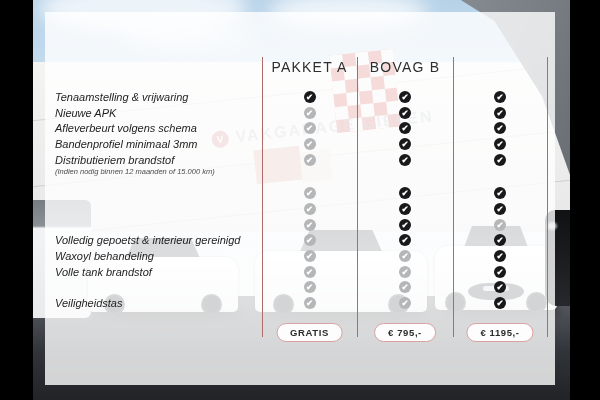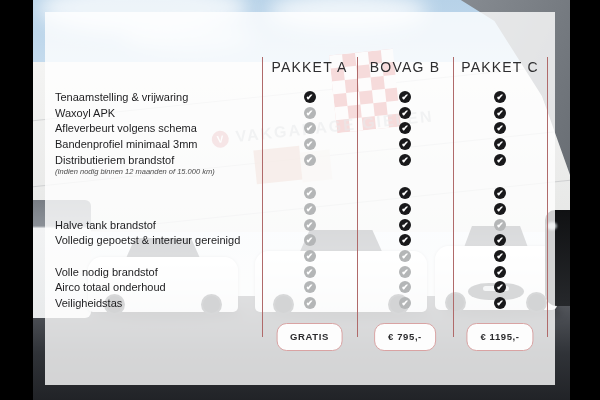--- a/index.html
+++ b/index.html
@@ -45,27 +45,27 @@
   .hlight{position:absolute;left:514px;top:222px;width:10px;height:8px;background:#cfd6da;border-radius:50%;
           filter:blur(1px);opacity:.85;}
 
   
   .panel{position:absolute;left:45px;top:12px;width:510px;height:373px;background:rgba(255,255,255,.8);}
   .colline{position:absolute;top:45px;height:280px;width:1px;background:#b06a6a;}
   .colhead{position:absolute;top:47px;transform:translateX(-50%);font-size:14px;letter-spacing:1.2px;
            color:#2e2e30;white-space:nowrap;}
   .group{position:absolute;left:0;width:100%;}
   .row{position:relative;height:15.7px;width:100%;}
-  .rowlabel{position:absolute;left:10px;top:50%;transform:translateY(-50%);font-size:11px;color:#1d1d1f;white-space:nowrap;}
+  .rowlabel{position:absolute;left:10px;top:50%;transform:translateY(-50%);font-size:11px;color:#1d1d1f;white-space:nowrap;font-style:italic;}
   .sublabel{position:relative;height:11px;padding-left:10px;font-size:7.5px;font-style:italic;color:#4a4a4a;line-height:9px;}
   .check{position:absolute;top:50%;transform:translate(-50%,-50%);width:12px;height:12px;border-radius:50%;
          color:#fff;font-size:8.5px;line-height:12.5px;text-align:center;font-weight:bold;}
   .check.on{background:#19191b;}
   .check.off{background:#b4b6b7;}
-  .price{position:absolute;top:311px;transform:translateX(-50%);height:28px;line-height:16px;padding:0 13px;
+  .price{position:absolute;top:311px;transform:translateX(-50%);height:19px;line-height:16px;padding:0 13px;
          background:rgba(255,255,255,.95);border:1px solid #d9a3a3;border-radius:10px;font-size:9.5px;font-weight:bold;
          letter-spacing:.6px;color:#2b2b2d;font-family:inherit;cursor:pointer;white-space:nowrap;}
 </style>
 </head>
 <body>
 
 <div class="stage">
 
   <div class="photo">
     <div class="cloud c1"></div>
@@ -120,31 +120,30 @@
 
   <div class="panel" id="panel">
       <div class="colline" style="left: 217px;"></div>
       <div class="colline" style="left: 312px;"></div>
       <div class="colline" style="left: 408px;"></div>
       <div class="colline" style="left: 502px;"></div>
       <div class="colhead" style="left: 264.5px;">PAKKET A</div>
       <button class="price" style="left: 264.5px;">GRATIS</button>
       <div class="colhead" style="left: 360px;">BOVAG B</div>
       <button class="price" style="left: 360px;">€ 795,-</button>
-      <div class="colhead" style="left: 455px;">PAKKET C</div>
       <button class="price" style="left: 455px;">€ 1195,-</button>
       <div class="group" style="top: 77px;">
         <div class="row">
           <span class="rowlabel">Tenaamstelling &amp; vrijwaring</span>
           <span class="check on" style="left: 264.5px;">✔</span>
           <span class="check on" style="left: 360px;">✔</span>
           <span class="check on" style="left: 455px;">✔</span>
         </div>
         <div class="row">
-          <span class="rowlabel">Waxoyl APK</span>
+          <span class="rowlabel">Nieuwe APK</span>
           <span class="check off" style="left: 264.5px;">✔</span>
           <span class="check on" style="left: 360px;">✔</span>
           <span class="check on" style="left: 455px;">✔</span>
         </div>
         <div class="row">
           <span class="rowlabel">Afleverbeurt volgens schema</span>
           <span class="check off" style="left: 264.5px;">✔</span>
           <span class="check on" style="left: 360px;">✔</span>
           <span class="check on" style="left: 455px;">✔</span>
         </div>
@@ -167,44 +166,43 @@
           <span class="check off" style="left: 264.5px;">✔</span>
           <span class="check on" style="left: 360px;">✔</span>
           <span class="check on" style="left: 455px;">✔</span>
         </div>
         <div class="row">
           <span class="check off" style="left: 264.5px;">✔</span>
           <span class="check on" style="left: 360px;">✔</span>
           <span class="check on" style="left: 455px;">✔</span>
         </div>
         <div class="row">
-          <span class="rowlabel">Halve tank brandstof</span>
           <span class="check off" style="left: 264.5px;">✔</span>
           <span class="check on" style="left: 360px;">✔</span>
           <span class="check off" style="left: 455px;">✔</span>
         </div>
         <div class="row">
           <span class="rowlabel">Volledig gepoetst &amp; interieur gereinigd</span>
           <span class="check off" style="left: 264.5px;">✔</span>
           <span class="check on" style="left: 360px;">✔</span>
           <span class="check on" style="left: 455px;">✔</span>
         </div>
         <div class="row">
-          <span class="check off" style="left: 264.5px;">✔</span>
-          <span class="check off" style="left: 360px;">✔</span>
-          <span class="check on" style="left: 455px;">✔</span>
-        </div>
-        <div class="row">
-          <span class="rowlabel">Volle nodig brandstof</span>
-          <span class="check off" style="left: 264.5px;">✔</span>
-          <span class="check off" style="left: 360px;">✔</span>
-          <span class="check on" style="left: 455px;">✔</span>
-        </div>
-        <div class="row">
-          <span class="rowlabel">Airco totaal onderhoud</span>
+          <span class="rowlabel">Waxoyl behandeling</span>
+          <span class="check off" style="left: 264.5px;">✔</span>
+          <span class="check off" style="left: 360px;">✔</span>
+          <span class="check on" style="left: 455px;">✔</span>
+        </div>
+        <div class="row">
+          <span class="rowlabel">Volle tank brandstof</span>
+          <span class="check off" style="left: 264.5px;">✔</span>
+          <span class="check off" style="left: 360px;">✔</span>
+          <span class="check on" style="left: 455px;">✔</span>
+        </div>
+        <div class="row">
           <span class="check off" style="left: 264.5px;">✔</span>
           <span class="check off" style="left: 360px;">✔</span>
           <span class="check on" style="left: 455px;">✔</span>
         </div>
         <div class="row">
           <span class="rowlabel">Veiligheidstas</span>
           <span class="check off" style="left: 264.5px;">✔</span>
           <span class="check off" style="left: 360px;">✔</span>
           <span class="check on" style="left: 455px;">✔</span>
         </div>

